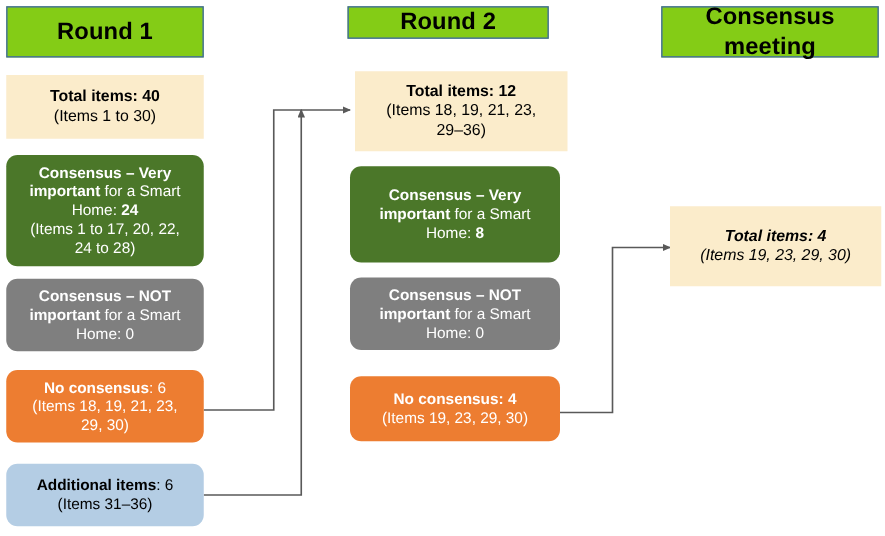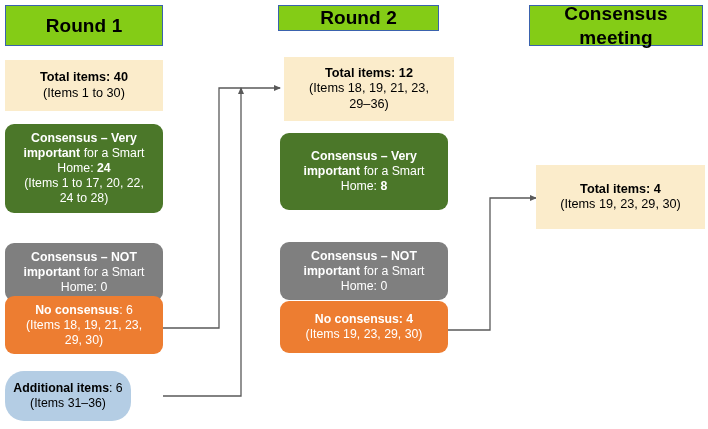--- a/index.html
+++ b/index.html
@@ -44,21 +44,20 @@
     background: #4b7729;
     color: #ffffff;
     font-size: 12.3px;
     border-radius: 9px;
   }
   .gray-box {
     background: #7f7f7f;
     color: #ffffff;
     font-size: 12.3px;
     border-radius: 9px;
-    margin-top: 20px;
   }
   .orange-box {
     background: #ed7d31;
     color: #ffffff;
     font-size: 12.3px;
     border-radius: 9px;
   }
   .blue-box {
     background: #b4cde4;
     color: #000000;
@@ -134,21 +133,21 @@
   </div>
 
   <div class="box orange-box" style="left:5px; top:296px; width:158px; height:58px;">
     <div class="inner">
       <div><span class="b">No consensus</span><span>: 6</span></div>
       <div>(Items 18, 19, 21, 23,</div>
       <div>29, 30)</div>
     </div>
   </div>
 
-  <div class="box blue-box" style="left:5px; top:371px; width:126px; height:50px;border-radius:19px;">
+  <div class="box blue-box" style="left:5px; top:371px; width:158px; height:50px;">
     <div class="inner">
       <div><span class="b">Additional items</span><span>: 6</span></div>
       <div>(Items 31–36)</div>
     </div>
   </div>
 
   <div class="box header-box" style="left:278px; top:5px; width:161px; height:26px;">
     <span>Round 2</span>
   </div>
 
@@ -180,20 +179,20 @@
     <div class="inner">
       <div class="b">No consensus: 4</div>
       <div>(Items 19, 23, 29, 30)</div>
     </div>
   </div>
 
   <div class="box header-box" style="left:529px; top:5px; width:174px; height:41px;justify-content:flex-end;">
     <span>Consensus meeting</span>
   </div>
 
-  <div class="box cream-box" style="left:536px; top:165px; width:169px; height:64px;">
+  <div class="box cream-box" style="left:536px; top:165px; width:169px; height:64px;font-style:italic;">
     <div class="inner">
       <div class="b">Total items: 4</div>
       <div>(Items 19, 23, 29, 30)</div>
     </div>
   </div>
 
 </div>
 
 </body></html>

